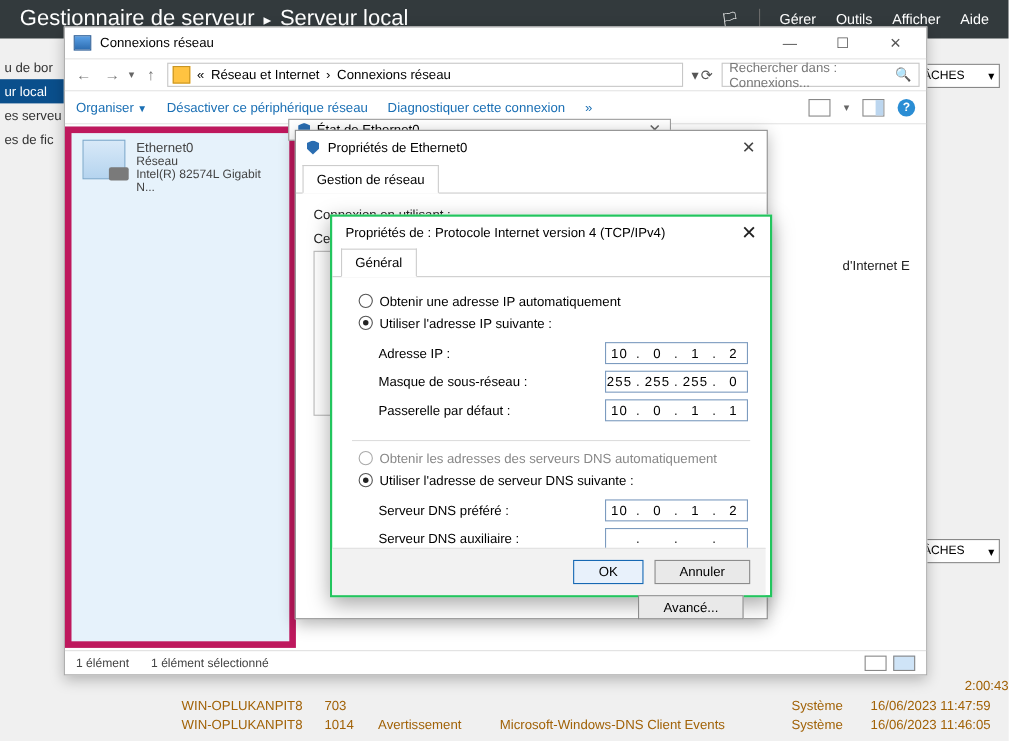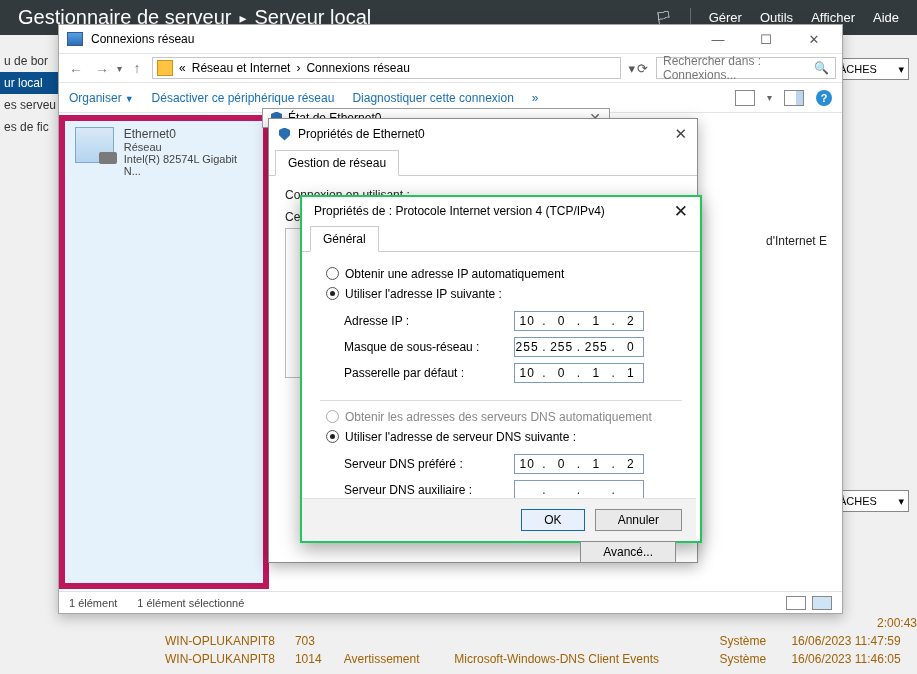--- a/index.html
+++ b/index.html
@@ -82,21 +82,21 @@
   .ipv4 .tab-strip{padding:0 8px;}
   .ipv4-body{padding:12px 18px 10px;font-size:12px;}
   .intro{font-size:12px;line-height:1.35;margin-bottom:12px;}
   .radio-row{display:flex;align-items:flex-start;gap:6px;padding:3px 0 3px 6px;}
   .radio{width:13px;height:13px;border:1px solid #555;border-radius:50%;position:relative;flex:none;}
   .radio.on:after{content:"";position:absolute;inset:3px;background:#222;border-radius:50%;}
   .radio.dis{border-color:#aaa;}
   .fields{padding:4px 0 8px 24px;}
   .frow{display:flex;align-items:center;padding:3px 0;}
   .flabel{width:170px;}
-  .ipbox{width:130px;height:20px;border:1px solid #7c9bbf;background:#fff;display:flex;align-items:center;justify-content:center;gap:3px;font-family:Consolas,monospace;font-size:12px;letter-spacing:1px;}
+  .ipbox{width:130px;height:20px;border:1px solid #7c9bbf;background:#fff;display:flex;align-items:center;justify-content:center;gap:3px;font-family:Consolas,monospace;font-size:12px;letter-spacing:1px;margin-left:36px;}
   .ipbox span.oct{width:26px;text-align:center;}
   .ipbox span.dot{color:#222;}
   .hline{height:1px;background:#ddd;margin:6px 0;}
   .chk-row{display:flex;align-items:flex-end;gap:6px;padding:6px 0;}
   .chk{width:13px;height:13px;border:1px solid #555;background:#fff;flex:none;}
   .btn-row{display:flex;gap:10px;justify-content:flex-end;padding:10px 14px;border-top:1px solid #e2e2e2;background:#f2f2f2;position:absolute;left:0;right:4px;bottom:0;}
   .btn{border:1px solid #8c8c8c;background:#e9e9e9;padding:3px 22px;font-size:12px;}
   .btn.primary{border:1.5px solid #1668b3;background:#e8f1fb;}
   .adv-row{display:flex;justify-content:flex-end;padding-right:6px;margin-top:4px;}
 </style>

